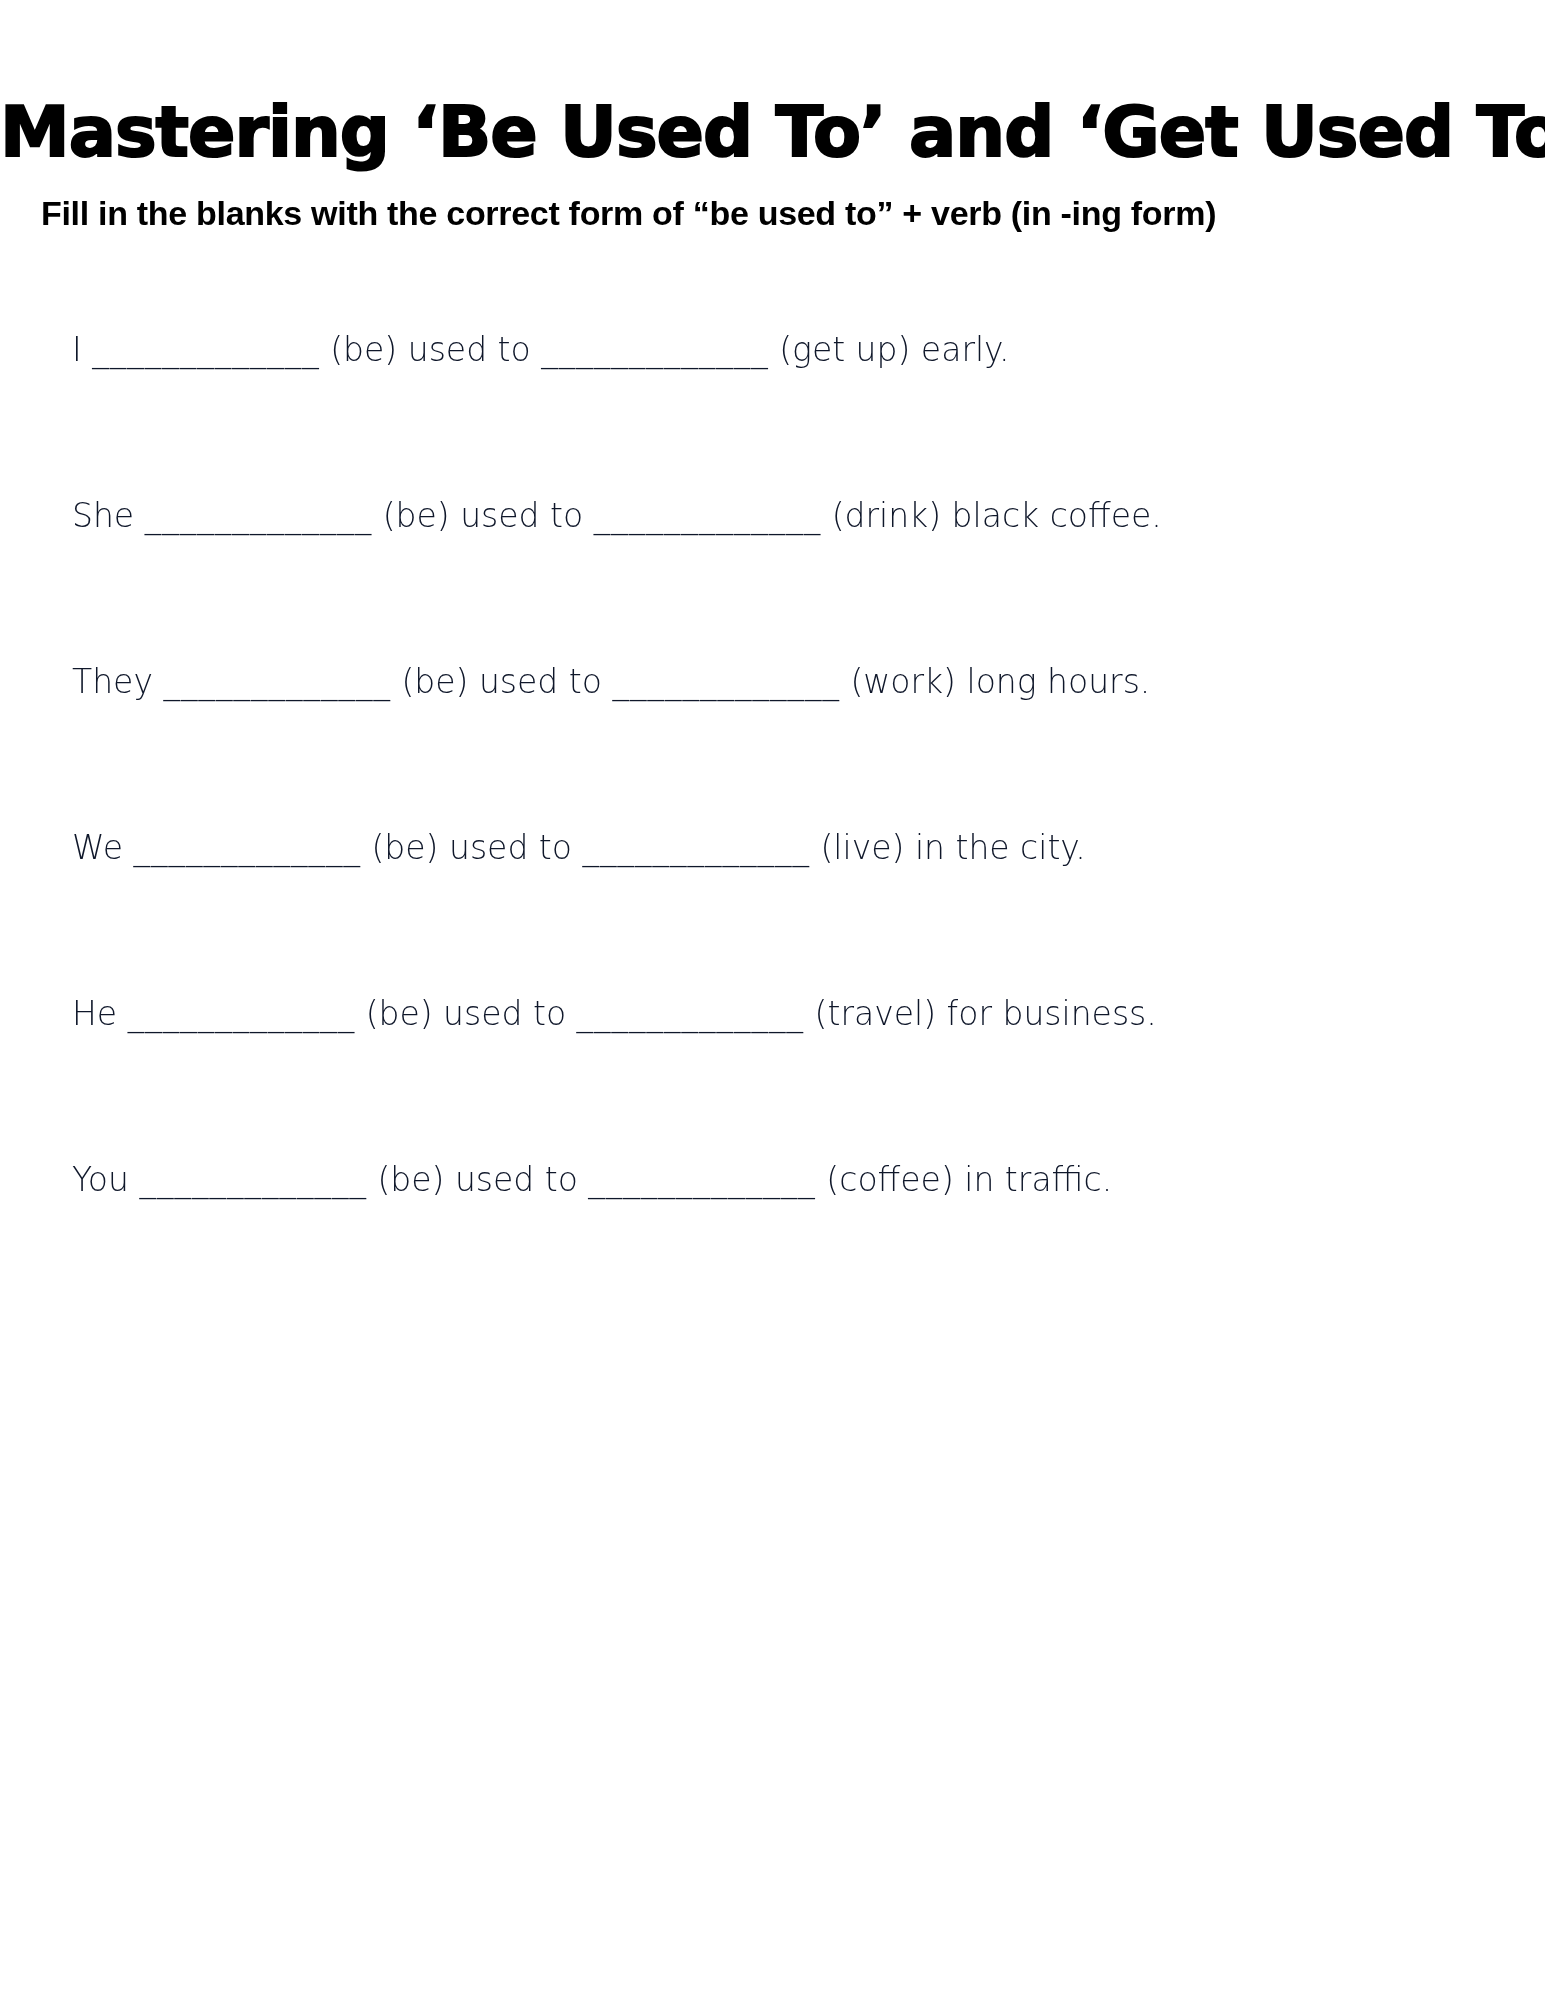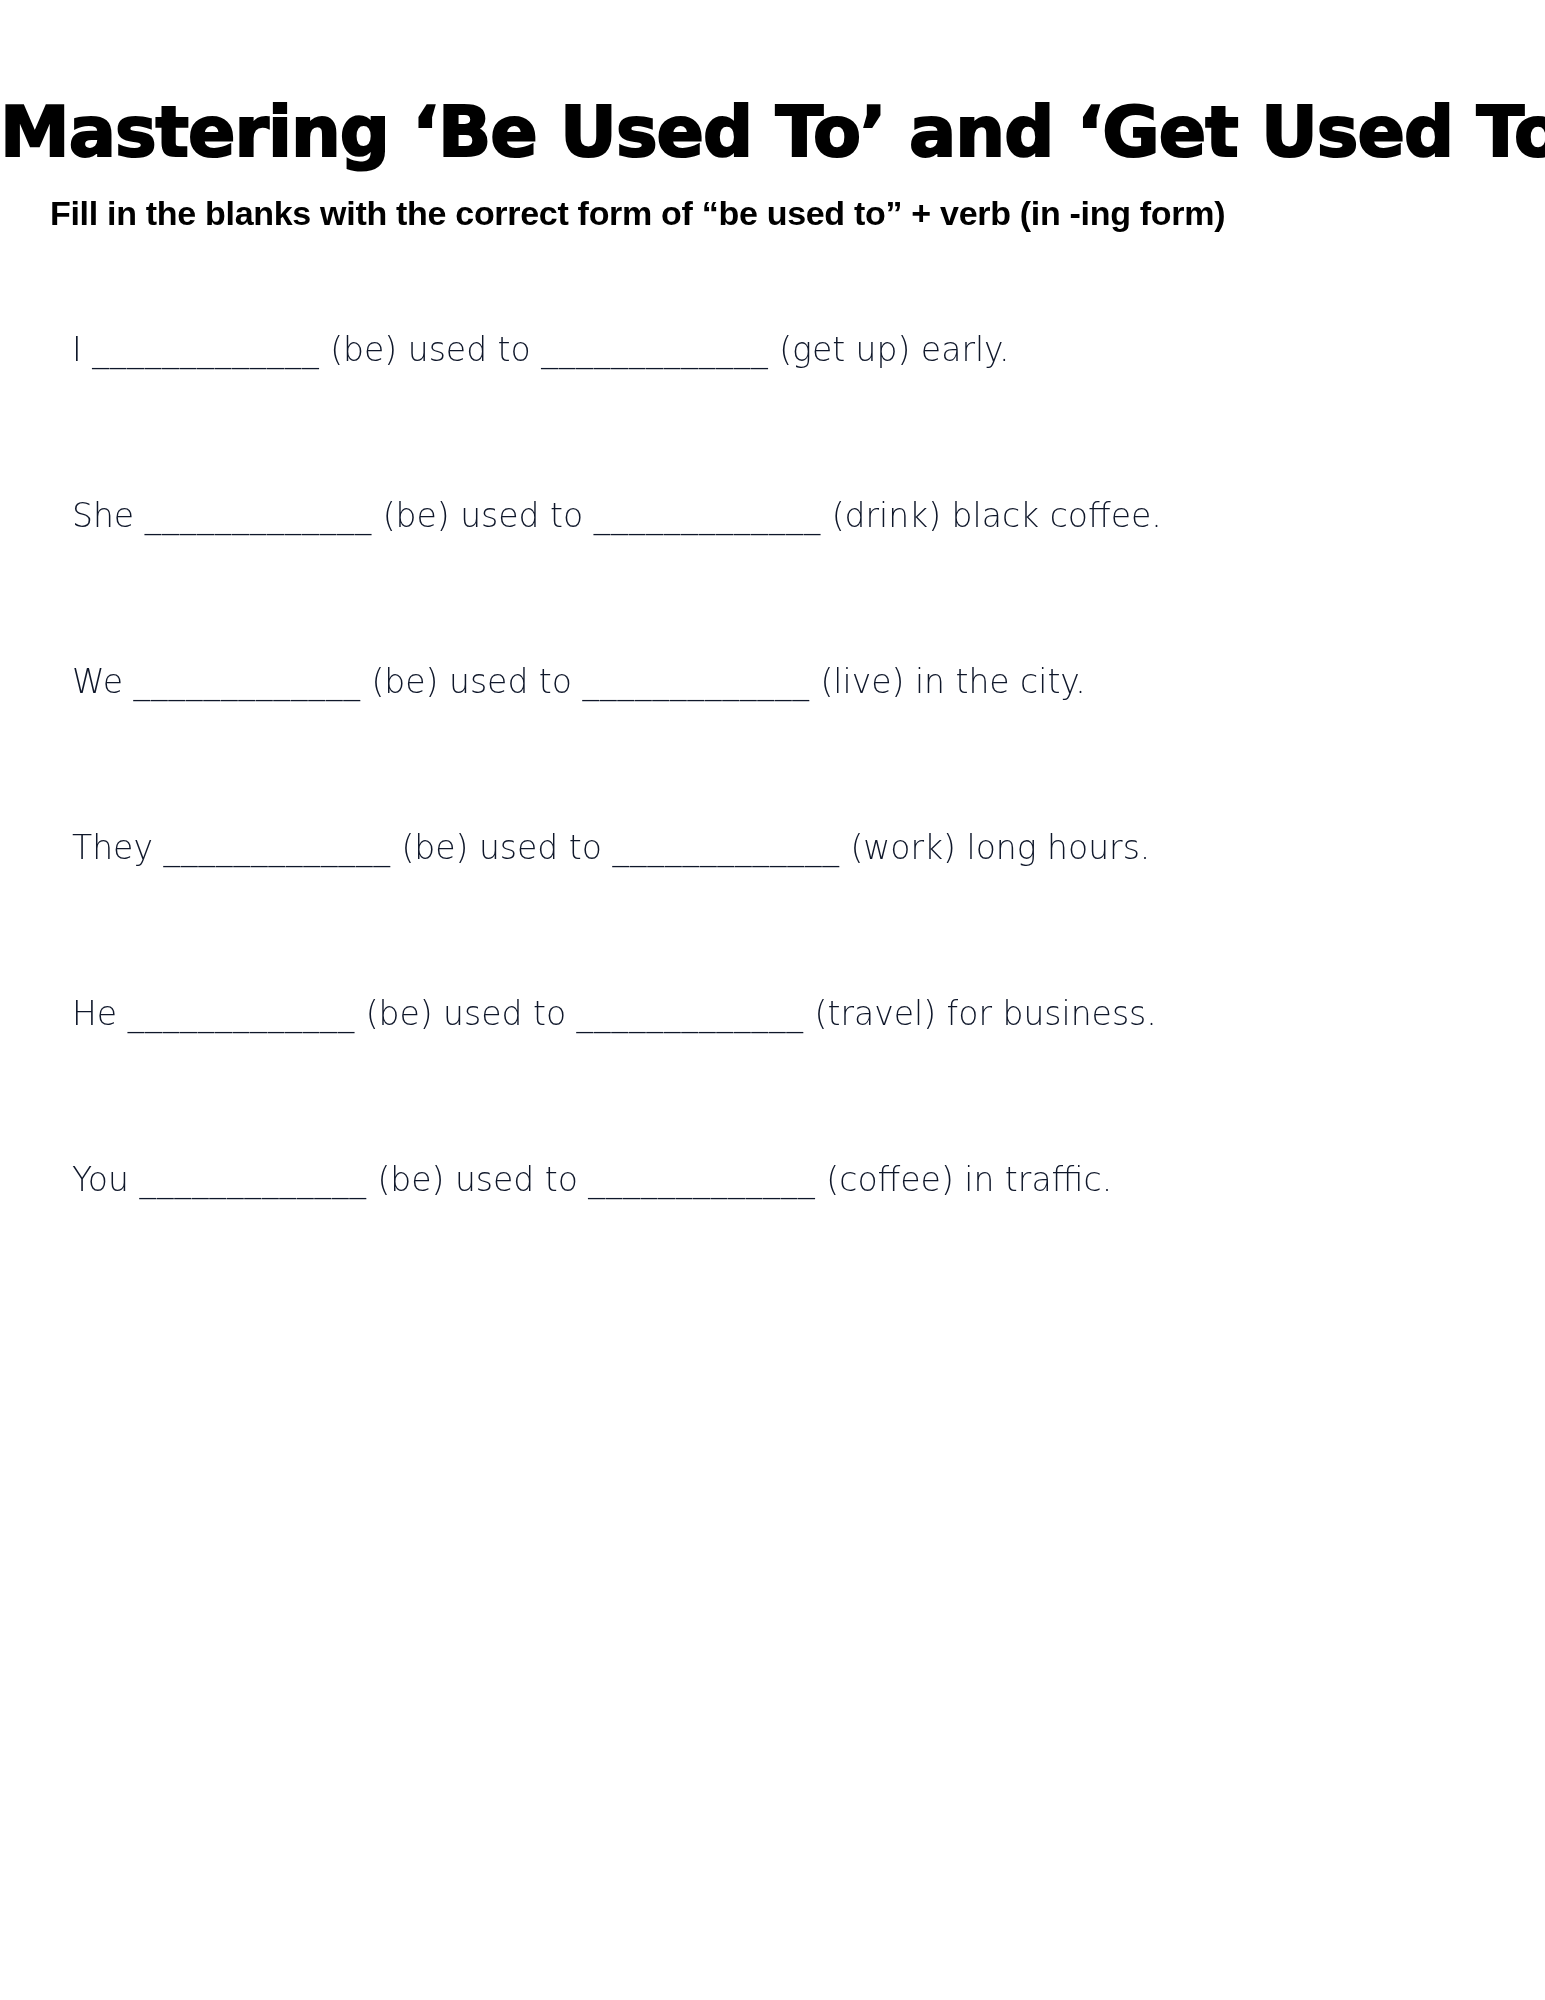--- a/index.html
+++ b/index.html
@@ -24,21 +24,21 @@
       font-family: "DejaVu Sans", sans-serif;
       font-weight: 900;
       font-size: 70px;
       line-height: 110px;
       letter-spacing: -1px;
       white-space: nowrap;
       -webkit-text-stroke: 2px #000;
     }
     .subtitle {
       position: absolute;
-      left: 50px;
+      left: 41px;
       top: 188px;
       font-family: "Liberation Sans", sans-serif;
       font-weight: bold;
       font-size: 34px;
       line-height: 50px;
       white-space: nowrap;
       letter-spacing: -0.3px;
     }
     .exercise-list {
       position: absolute;
@@ -64,17 +64,17 @@
 </head>
 <body>
 
 <h1 class="title">Mastering ‘Be Used To’ and ‘Get Used To</h1>
 
 <div class="subtitle">Fill in the blanks with the correct form of “be used to” + verb (in -ing form)</div>
 
 <ul class="exercise-list">
   <li class="exercise"><span>I</span> <span class="blank">_____________</span> <span>(be) used to</span> <span class="blank">_____________</span> <span>(get up)</span> <span>early.</span></li>
   <li class="exercise"><span>She</span> <span class="blank">_____________</span> <span>(be) used to</span> <span class="blank">_____________</span> <span>(drink)</span> <span>black coffee.</span></li>
+  <li class="exercise"><span>They</span> <span class="blank">_____________</span> <span>(be) used to</span> <span class="blank">_____________</span> <span>(work)</span> <span>long hours.</span></li>
   <li class="exercise"><span>We</span> <span class="blank">_____________</span> <span>(be) used to</span> <span class="blank">_____________</span> <span>(live)</span> <span>in the city.</span></li>
-  <li class="exercise"><span>They</span> <span class="blank">_____________</span> <span>(be) used to</span> <span class="blank">_____________</span> <span>(work)</span> <span>long hours.</span></li>
   <li class="exercise"><span>He</span> <span class="blank">_____________</span> <span>(be) used to</span> <span class="blank">_____________</span> <span>(travel)</span> <span>for business.</span></li>
   <li class="exercise"><span>You</span> <span class="blank">_____________</span> <span>(be) used to</span> <span class="blank">_____________</span> <span>(coffee)</span> <span>in traffic.</span></li>
 </ul>
 
 </body></html>

